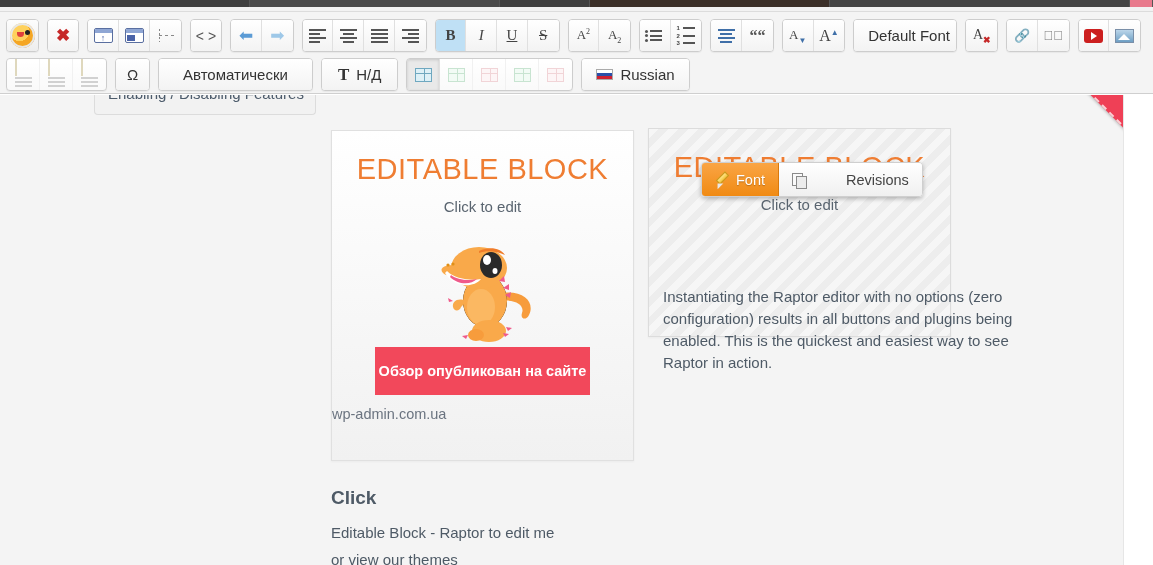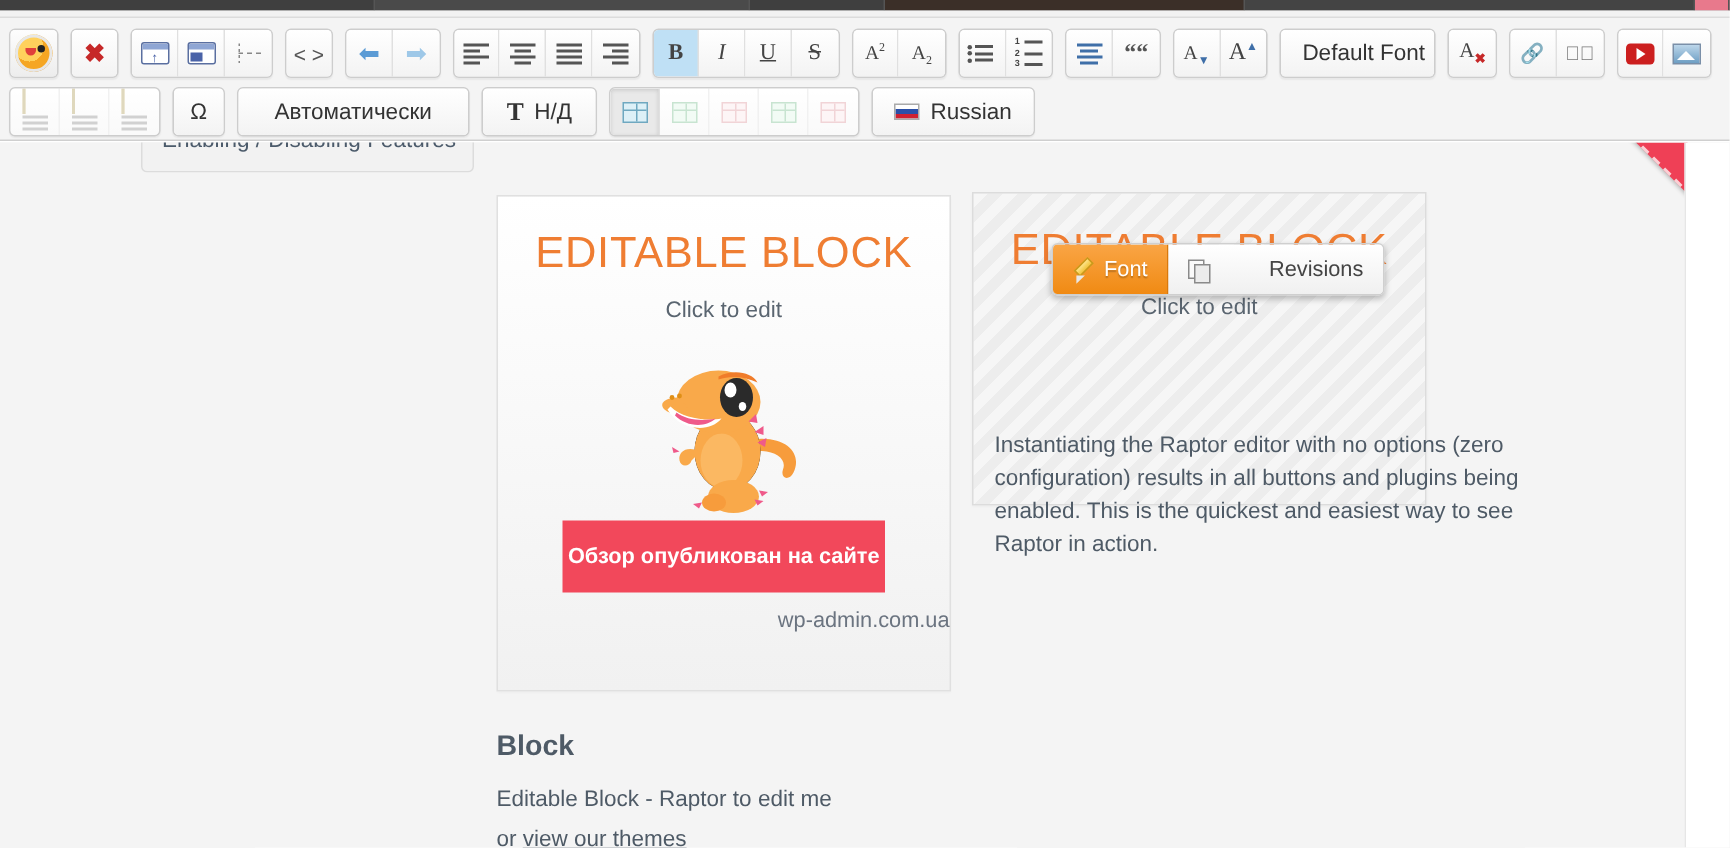--- a/index.html
+++ b/index.html
@@ -285,21 +285,21 @@
   }
   .hl-text span {
     background: #f2485b;
     color: #ffffff;
     font-size: 14.5px;
     font-weight: bold;
     padding: 16px 4px;
     white-space: nowrap;
   }
   .site-line {
-    text-align: right;
+    text-align: left;
     margin-top: 26px;
     font-size: 14.5px;
     color: #6b7480;
   }
 
   
   .overlay-btns {
     position: absolute;
     left: 52px; top: 33px;
     display: flex;
@@ -742,21 +742,21 @@
           <span>Revisions</span>
         </div>
       </div>
     </div>
 
     <div class="article">
       <p>Instantiating the Raptor editor with no options (zero configuration) results in all buttons and plugins being enabled. This is the quickest and easiest way to see Raptor in action.</p>
     </div>
 
     <div class="themes">
-      <h3>Block</h3>
+      <h3>Click</h3>
       <p>Editable Block - Raptor to edit me</p>
       <p><span>or </span><a href="#">view our themes</a></p>
     </div>
 
     <div class="ribbon">
       <div class="band"></div>
     </div>
   </div>
 
   <div class="page-edge"></div>

